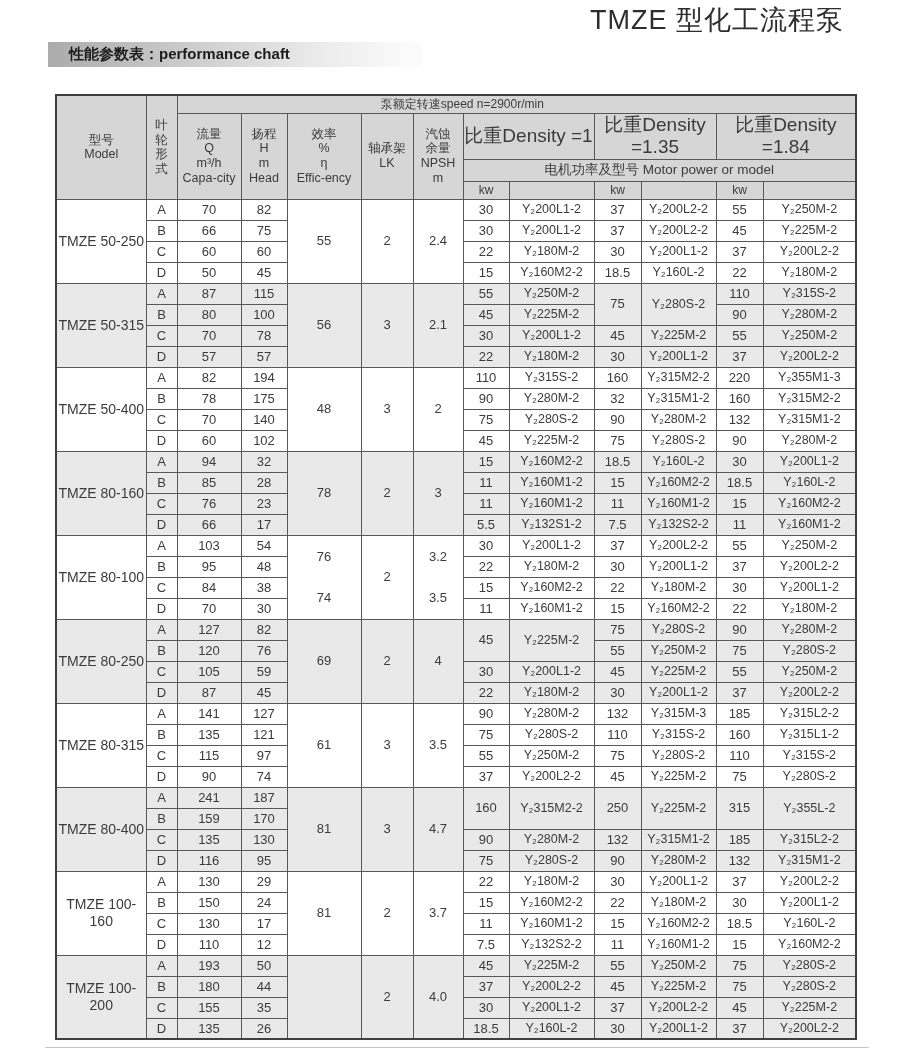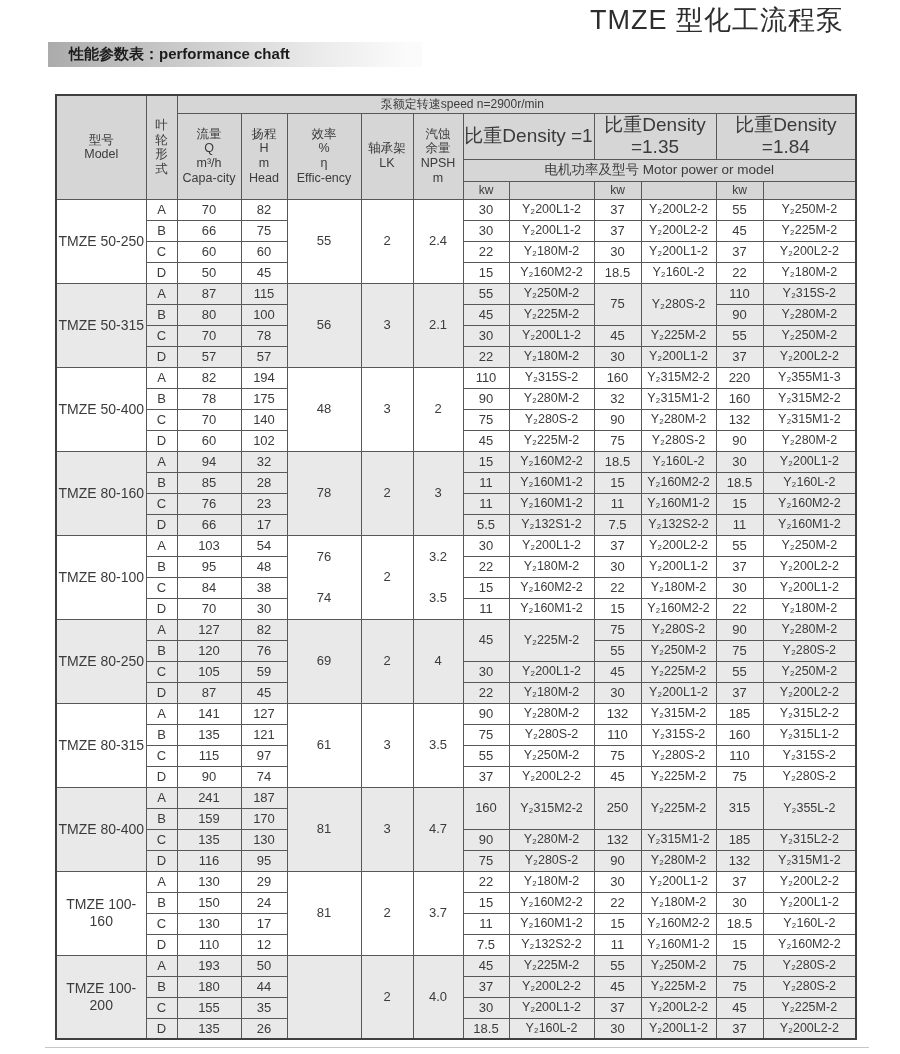--- a/index.html
+++ b/index.html
@@ -410,21 +410,21 @@
           <td rowspan="4" class="model">TMZE 80-315</td>
           <td class="letter">A</td>
           <td>141</td>
           <td>127</td>
           <td rowspan="4">61</td>
           <td rowspan="4">3</td>
           <td rowspan="4">3.5</td>
           <td class="kw">90</td>
           <td class="mdl">Y₂280M-2</td>
           <td class="kw">132</td>
-          <td class="mdl">Y₂315M-2</td>
+          <td class="mdl">Y₂315M-3</td>
           <td class="kw">185</td>
           <td class="mdl">Y₂315L2-2</td>
         </tr>
         <tr>
           <td class="letter">B</td>
           <td>135</td>
           <td>121</td>
           <td class="kw">75</td>
           <td class="mdl">Y₂280S-2</td>
           <td class="kw">110</td>

